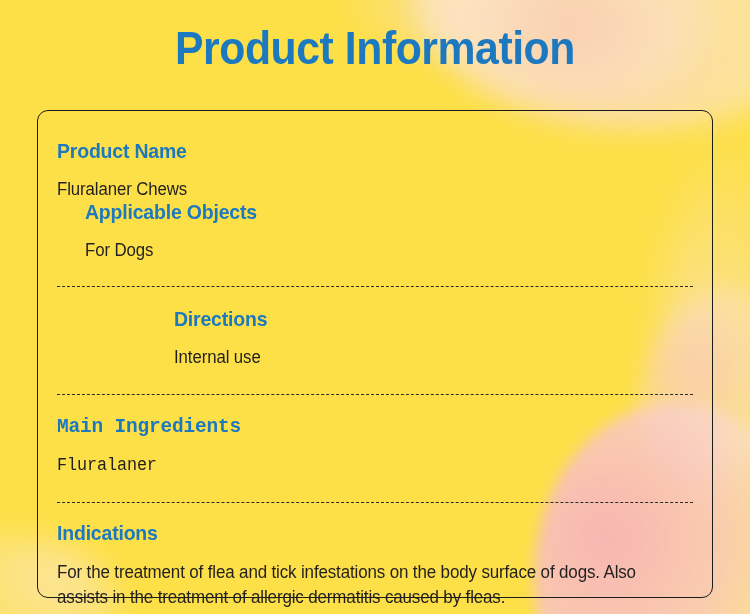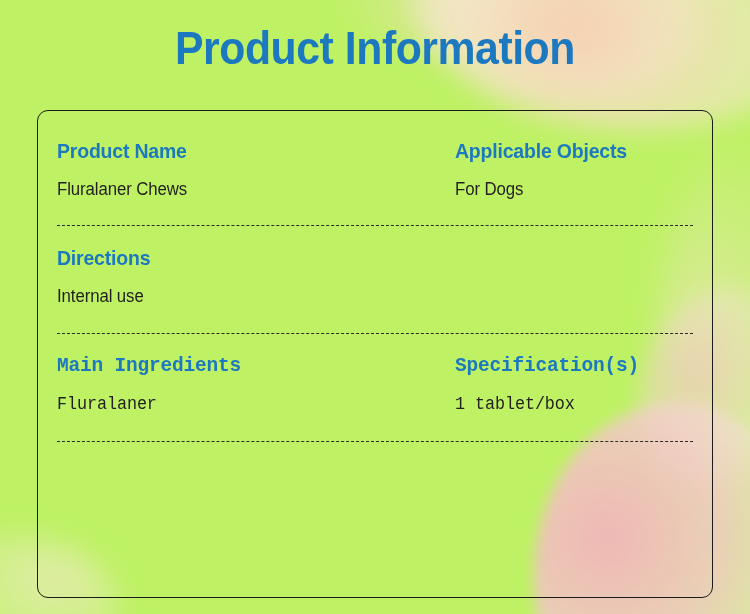--- a/index.html
+++ b/index.html
@@ -11,21 +11,21 @@
     height: 614px;
     overflow: hidden;
     font-family: "Liberation Sans", sans-serif;
     background: #fdf8f4;
   }
 
   #stage {
     position: relative;
     width: 750px;
     height: 614px;
-    background: #bef264;
+    background: #fde047;
     overflow: hidden;
   }
 
   
   .bg-layer {
     position: absolute;
     inset: 0;
     pointer-events: none;
     overflow: hidden;
   }
@@ -132,26 +132,27 @@
     left: 19px;
     right: 19px;
     top: 0;
     bottom: 0;
   }
 
   
   .row {
     position: relative;
     display: flex;
+    flex-direction: column;
   }
   .col {
     box-sizing: border-box;
   }
   .col-left  { width: 402px; }
-  .col-right { width: 240px; }
+  .col-right { width: 240px; margin-left: 28px; }
 
   .field-label {
     color: #1d79bf;
     font-weight: bold;
     font-size: 20.5px;
     line-height: 24px;
     letter-spacing: -0.2px;
     transform: scaleX(0.95);
     transform-origin: 0 50%;
     white-space: nowrap;
@@ -161,21 +162,21 @@
     font-weight: normal;
     font-size: 17.5px;
     line-height: 22px;
     letter-spacing: -0.1px;
     transform: scaleX(0.96);
     transform-origin: 0 50%;
     white-space: nowrap;
   }
 
   .row-1 { padding-top: 28px; }
-  .row-2 { padding-top: 20px; }
+  .row-2 { padding-top: 20px; align-items: center; }
   .row-3 { padding-top: 20px; font-family: Liberation Mono, monospace; }
 
   .field-label + .field-value { margin-top: 15px; }
 
   .divider {
     height: 0;
     border-top: 1.5px dashed #2b2b2b;
     margin-top: 25px;
   }
   .divider-2 { margin-top: 26px; }
@@ -237,25 +238,25 @@
         </div>
       </div>
 
       <div class="divider divider-2"></div>
 
       <div class="row row-3">
         <div class="col col-left">
           <div class="field-label">Main Ingredients</div>
           <div class="field-value">Fluralaner</div>
         </div>
-        <div class="col col-right">
-          <div class="field-label">Specification(s)</div>
-          <div class="field-value">1 tablet/box</div>
-        </div>
       </div>
 
       <div class="divider divider-3"></div>
 
+      <div class="indications">
+        <div class="field-label">Indications</div>
+        <div class="indications-text">For the treatment of flea and tick infestations on the body surface of dogs. Also assists in the treatment of allergic dermatitis caused by fleas.</div>
+      </div>
 
     </div>
   </div>
 
 </div>
 
 </body></html>

